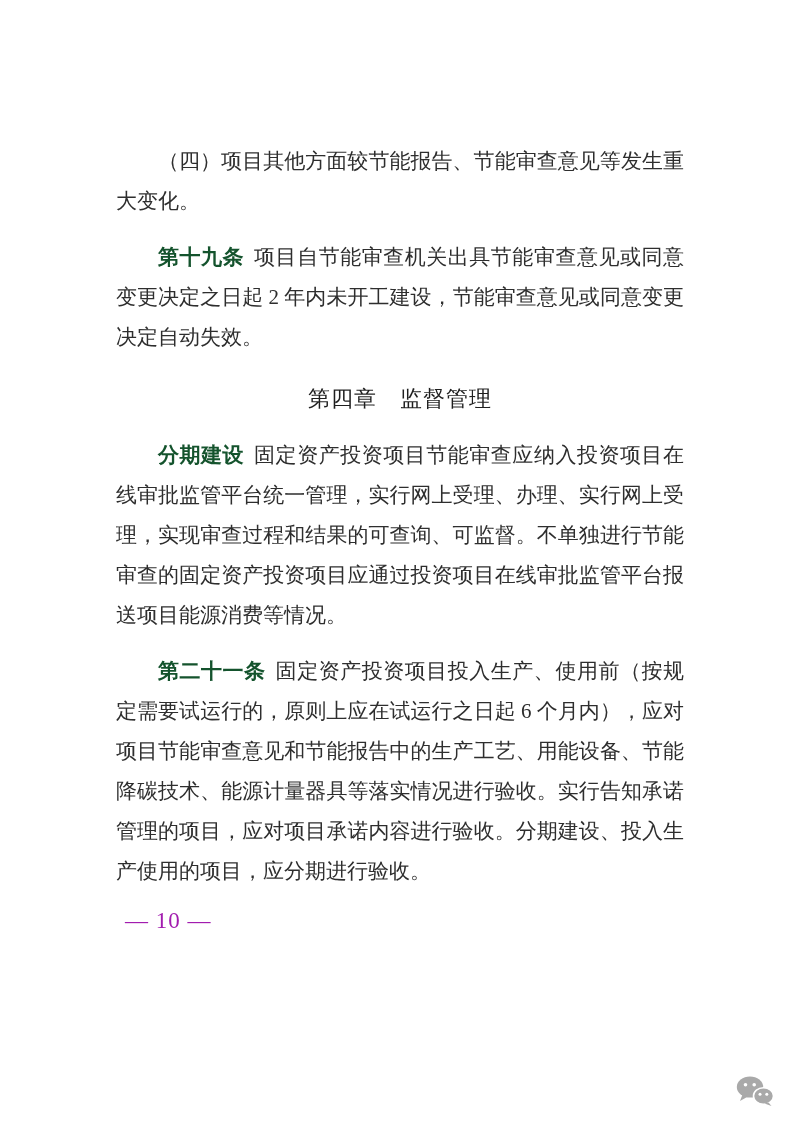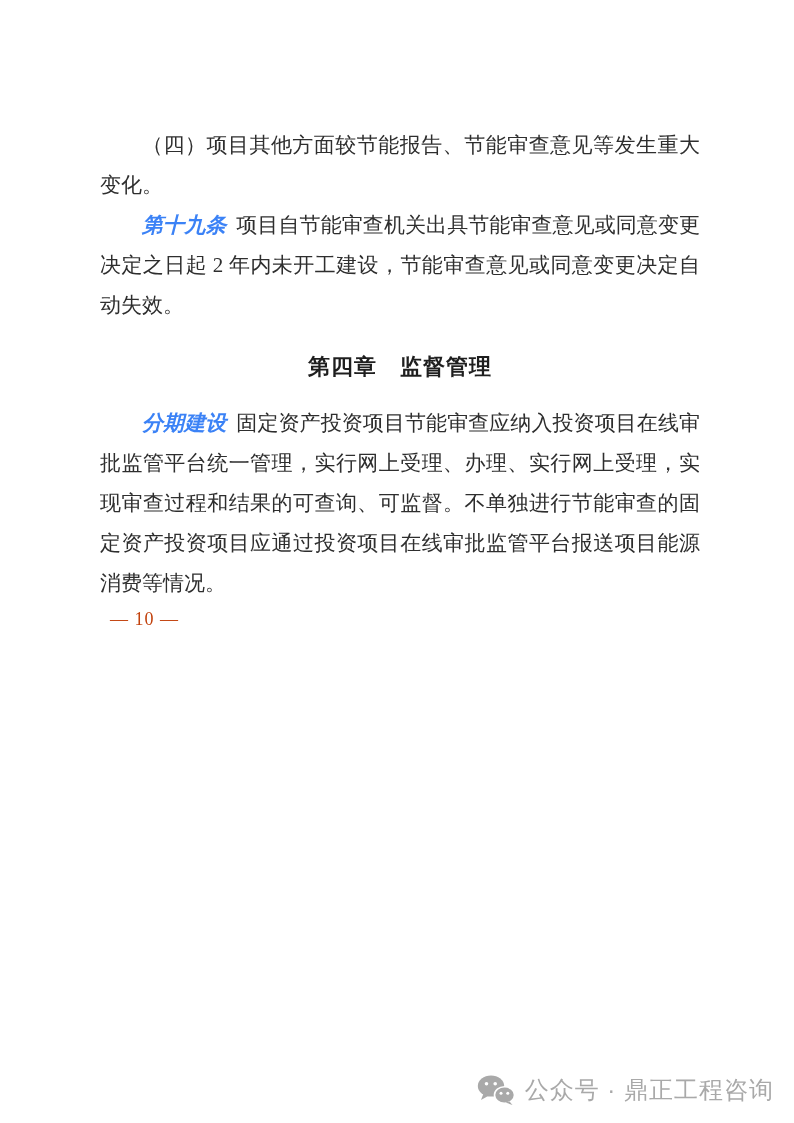--- a/index.html
+++ b/index.html
@@ -16,51 +16,50 @@
     font-family: "Liberation Serif", "DejaVu Serif", serif;
     color: #2e2e2e;
   }
   .content {
     position: absolute;
     left: 100px;
     top: 125px;
     width: 600px;
   }
   .para {
-    margin: 0;
+    margin: 16px;
     font-size: 21px;
     line-height: 40px;
     text-align: justify;
     text-indent: 42px;
     letter-spacing: 0;
     line-break: strict;
     color: #2e2e2e;
   }
   .lead {
     font-family: "Liberation Sans", "DejaVu Sans", sans-serif;
     font-weight: 700;
-    color: #3b82f6;
+    color: #14532d;
     margin-right: 10px;
-    font-style: italic;
   }
   .chapter-heading {
     margin: 22px 0 16px 0;
     font-size: 22px;
     line-height: 40px;
-    font-weight: 700;
+    font-weight: 400;
     text-align: center;
     font-family: "Liberation Sans", "DejaVu Sans", sans-serif;
     color: #1e1e1e;
     letter-spacing: 1px;
   }
   .page-number {
-    margin: 2px 0 0 10px;
-    font-size: 18px;
+    margin: 2px 0 0 25px;
+    font-size: 23px;
     line-height: 28px;
-    color: #c2410c;
+    color: #a21caf;
     letter-spacing: 1px;
   }
   .watermark {
     position: absolute;
     right: 20px;
     bottom: 17px;
     display: flex;
     align-items: center;
     gap: 10px;
   }
@@ -81,32 +80,32 @@
 <body>
 
 <div class="page">
 
   <div class="content" id="doc-body">
 
   <p class="para"><span>（四）项目其他方面较节能报告、节能审查意见等发生重大变化。</span></p>
       <p class="para"><b class="lead">第十九条</b><span>项目自节能审查机关出具节能审查意见或同意变更决定之日起 2 年内未开工建设，节能审查意见或同意变更决定自动失效。</span></p>
       <h2 class="chapter-heading">第四章　监督管理</h2>
       <p class="para"><b class="lead">分期建设</b><span>固定资产投资项目节能审查应纳入投资项目在线审批监管平台统一管理，实行网上受理、办理、实行网上受理，实现审查过程和结果的可查询、可监督。不单独进行节能审查的固定资产投资项目应通过投资项目在线审批监管平台报送项目能源消费等情况。</span></p>
+      <p class="para"><b class="lead">第二十一条</b><span>固定资产投资项目投入生产、使用前（按规定需要试运行的，原则上应在试运行之日起 6 个月内），应对项目节能审查意见和节能报告中的生产工艺、用能设备、节能降碳技术、能源计量器具等落实情况进行验收。实行告知承诺管理的项目，应对项目承诺内容进行验收。分期建设、投入生产使用的项目，应分期进行验收。</span></p>
       <div class="page-number">— 10 —</div>
     </div>
 
   <div class="watermark">
     <span class="wechat-icon">
       <svg width="38" height="30" viewBox="0 0 38 30" xmlns="http://www.w3.org/2000/svg">
         <ellipse cx="14" cy="11" rx="13.2" ry="10.6" fill="#a9a9a9"></ellipse>
         <polygon points="6.5,18.5 4,25 12,20.5" fill="#a9a9a9"></polygon>
         <circle cx="9.5" cy="8.8" r="1.8" fill="#ffffff"></circle>
         <circle cx="18.2" cy="8.8" r="1.8" fill="#ffffff"></circle>
         <ellipse cx="27.5" cy="20" rx="10" ry="8.2" fill="#a9a9a9" stroke="#ffffff" stroke-width="1.6"></ellipse>
         <polygon points="32.5,26.5 35.5,30 28.5,27.5" fill="#a9a9a9"></polygon>
         <circle cx="24" cy="18.2" r="1.5" fill="#ffffff"></circle>
         <circle cx="30.8" cy="18.2" r="1.5" fill="#ffffff"></circle>
       </svg>
     </span>
-    <span class="watermark-text">公众号 · 鼎正工程咨询</span>
   </div>
 
 </div>
 
 </body></html>

